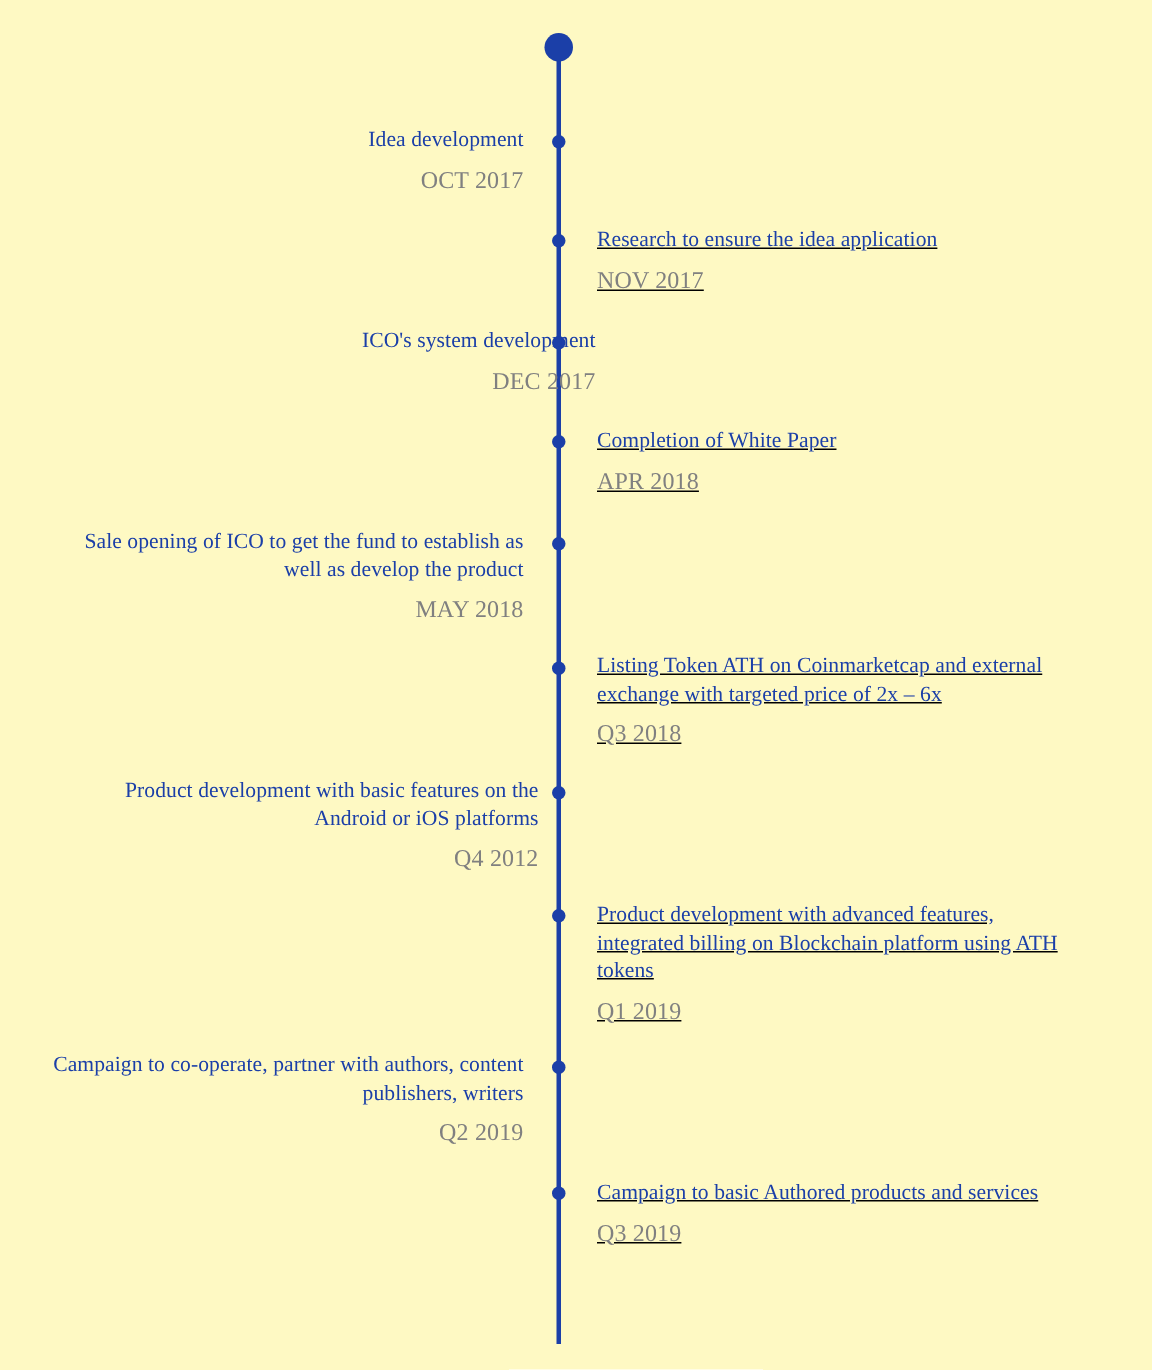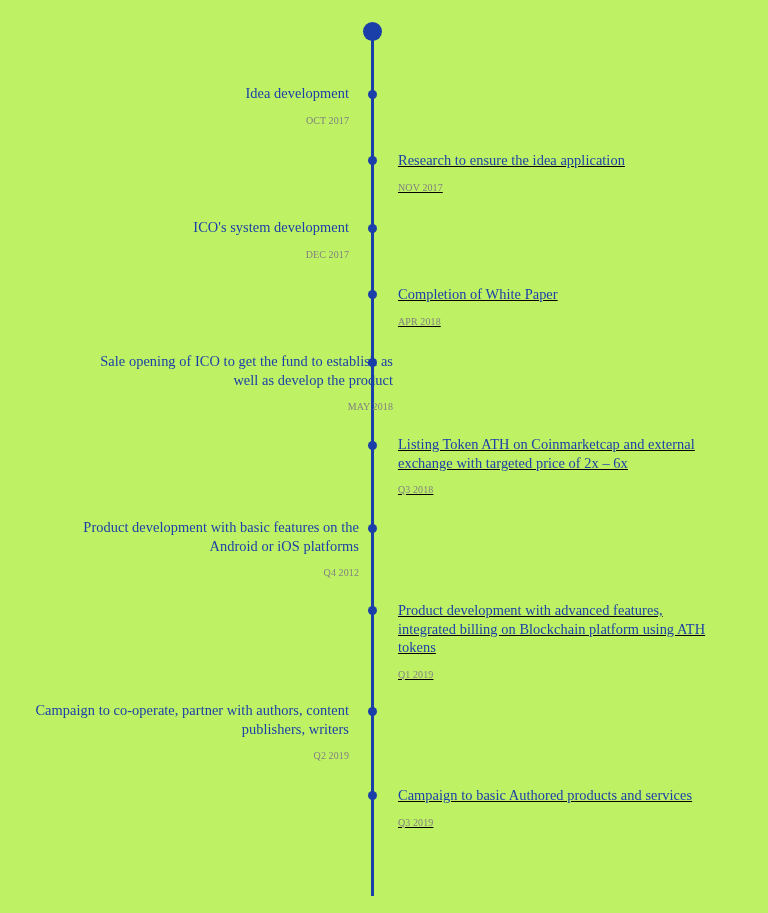--- a/index.html
+++ b/index.html
@@ -10,21 +10,21 @@
   }
   body {
     font-family: "Liberation Serif", "DejaVu Serif", serif;
     -webkit-font-smoothing: antialiased;
   }
   #timeline-root {
     position: relative;
     width: 768px;
     height: 913px;
     overflow: hidden;
-    background: #bef264;
+    background: #fef9c3;
   }
 
   
   .spine-line {
     position: absolute;
     left: 371px;
     top: 28px;
     width: 3px;
     height: 868px;
     background: #1b3fa8;
@@ -67,21 +67,21 @@
   }
   .entry-title {
     color: #1b3fa8;
     font-size: 14.4px;
     line-height: 18.5px;
     letter-spacing: 0.05px;
     white-space: pre-line;
   }
   .entry-date {
     color: #808080;
-    font-size: 10px;
+    font-size: 16px;
     line-height: 17px;
     margin-top: 9px;
     letter-spacing: 0.1px;
   }
 </style>
 </head>
 <body>
 
 <div id="timeline-root">
 
@@ -102,29 +102,29 @@
     </div>
   <div id="entries-layer">
       <div class="entry side-left" style="top: 84px;">
         <div class="entry-title">Idea development</div>
         <div class="entry-date">OCT 2017</div>
       </div>
       <div class="entry side-right" style="top: 151px;">
         <div class="entry-title">Research to ensure the idea application</div>
         <div class="entry-date">NOV 2017</div>
       </div>
-      <div class="entry side-left" style="top: 218px;">
+      <div class="entry side-left" style="top: 218px; padding-left: 48px;">
         <div class="entry-title">ICO's system development</div>
         <div class="entry-date">DEC 2017</div>
       </div>
       <div class="entry side-right" style="top: 285px;">
         <div class="entry-title">Completion of White Paper</div>
         <div class="entry-date">APR 2018</div>
       </div>
-      <div class="entry side-left" style="top: 352px; margin-left: 44px;">
+      <div class="entry side-left" style="top: 352px;">
         <div class="entry-title">Sale opening of ICO to get the fund to establish as
 well as develop the product</div>
         <div class="entry-date">MAY 2018</div>
       </div>
       <div class="entry side-right" style="top: 435px;">
         <div class="entry-title">Listing Token ATH on Coinmarketcap and external
 exchange with targeted price of 2x – 6x</div>
         <div class="entry-date">Q3 2018</div>
       </div>
       <div class="entry side-left" style="top: 518px; margin-left: 10px;">

